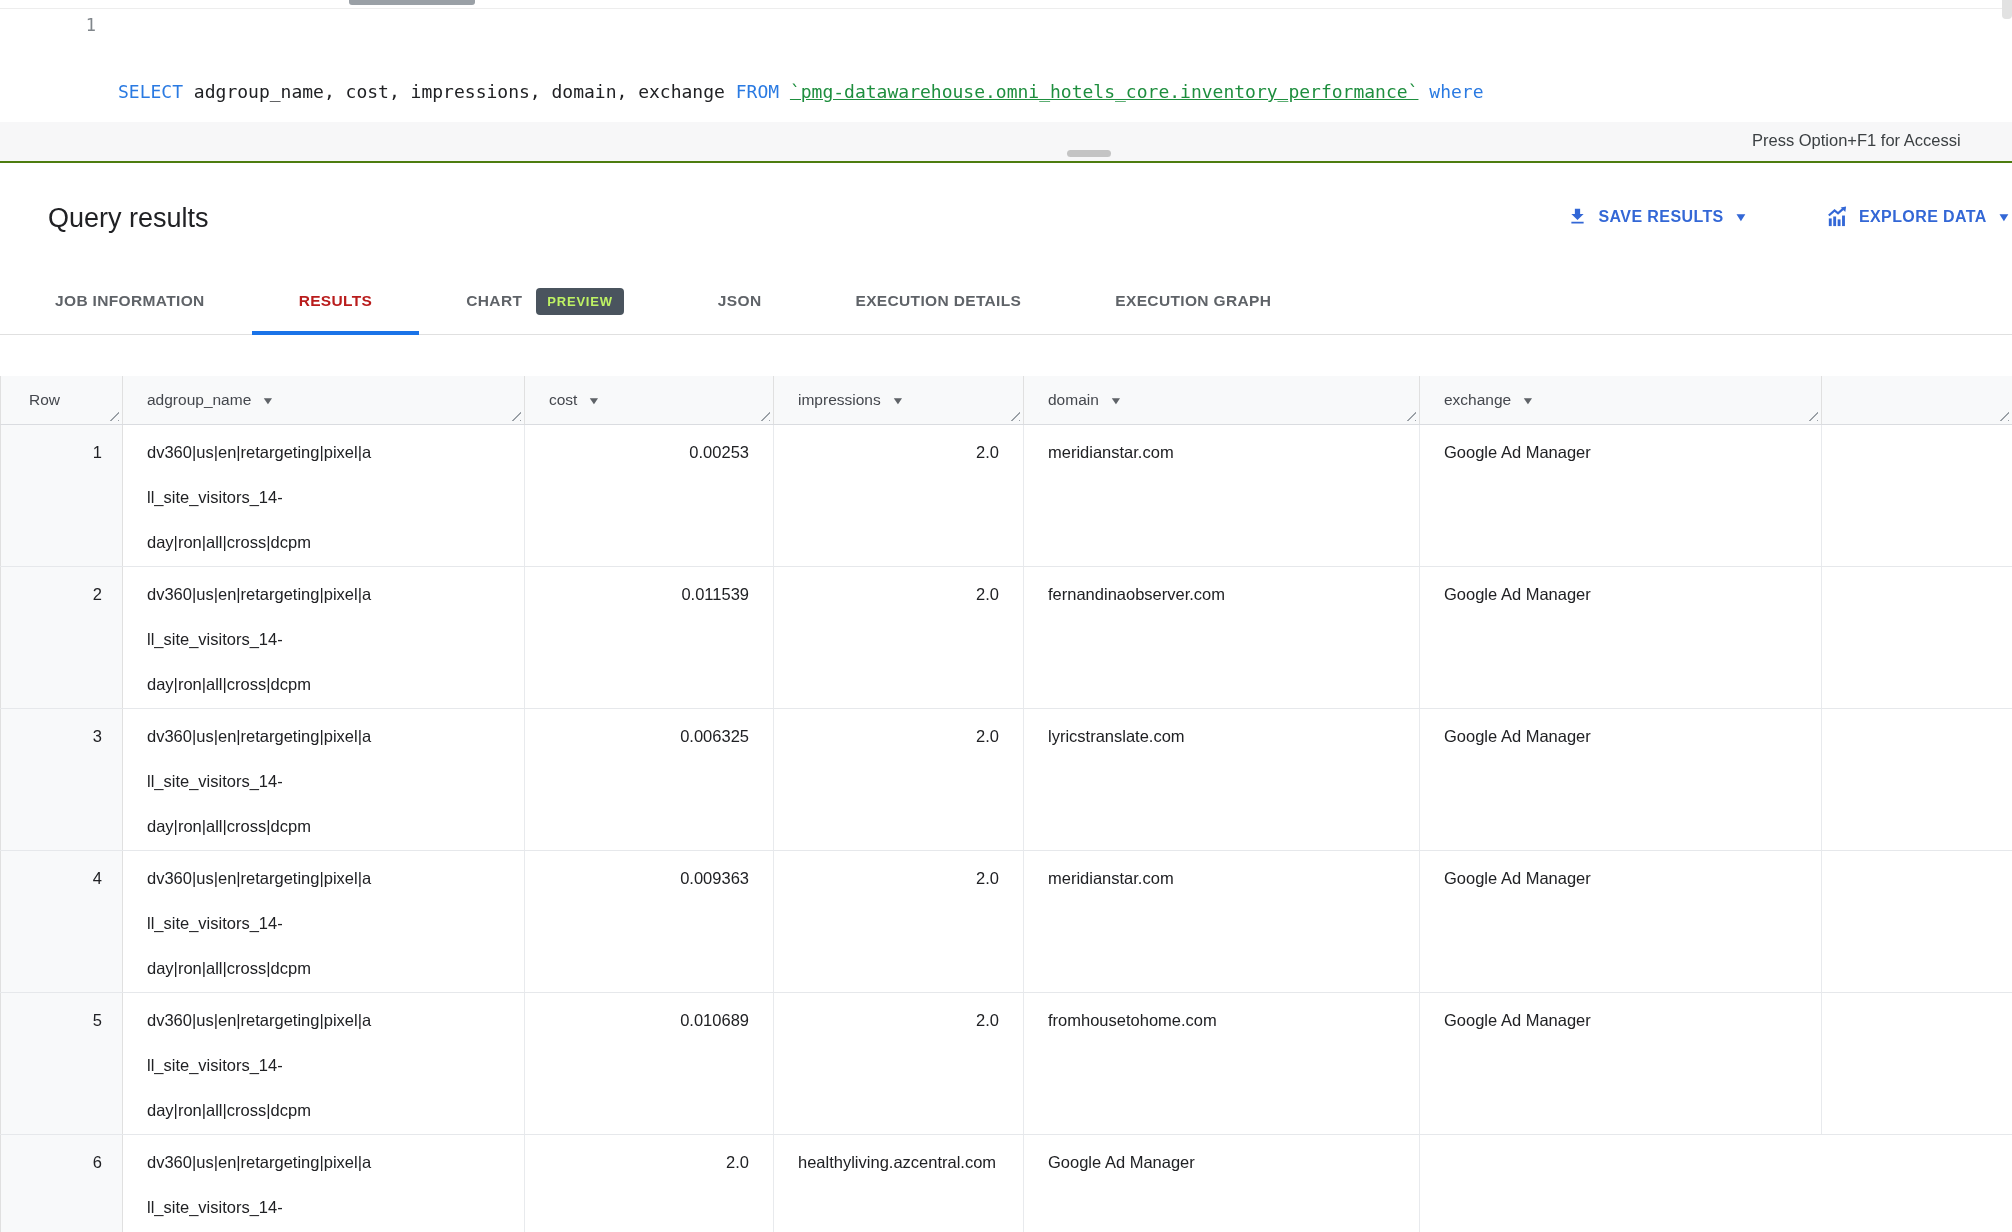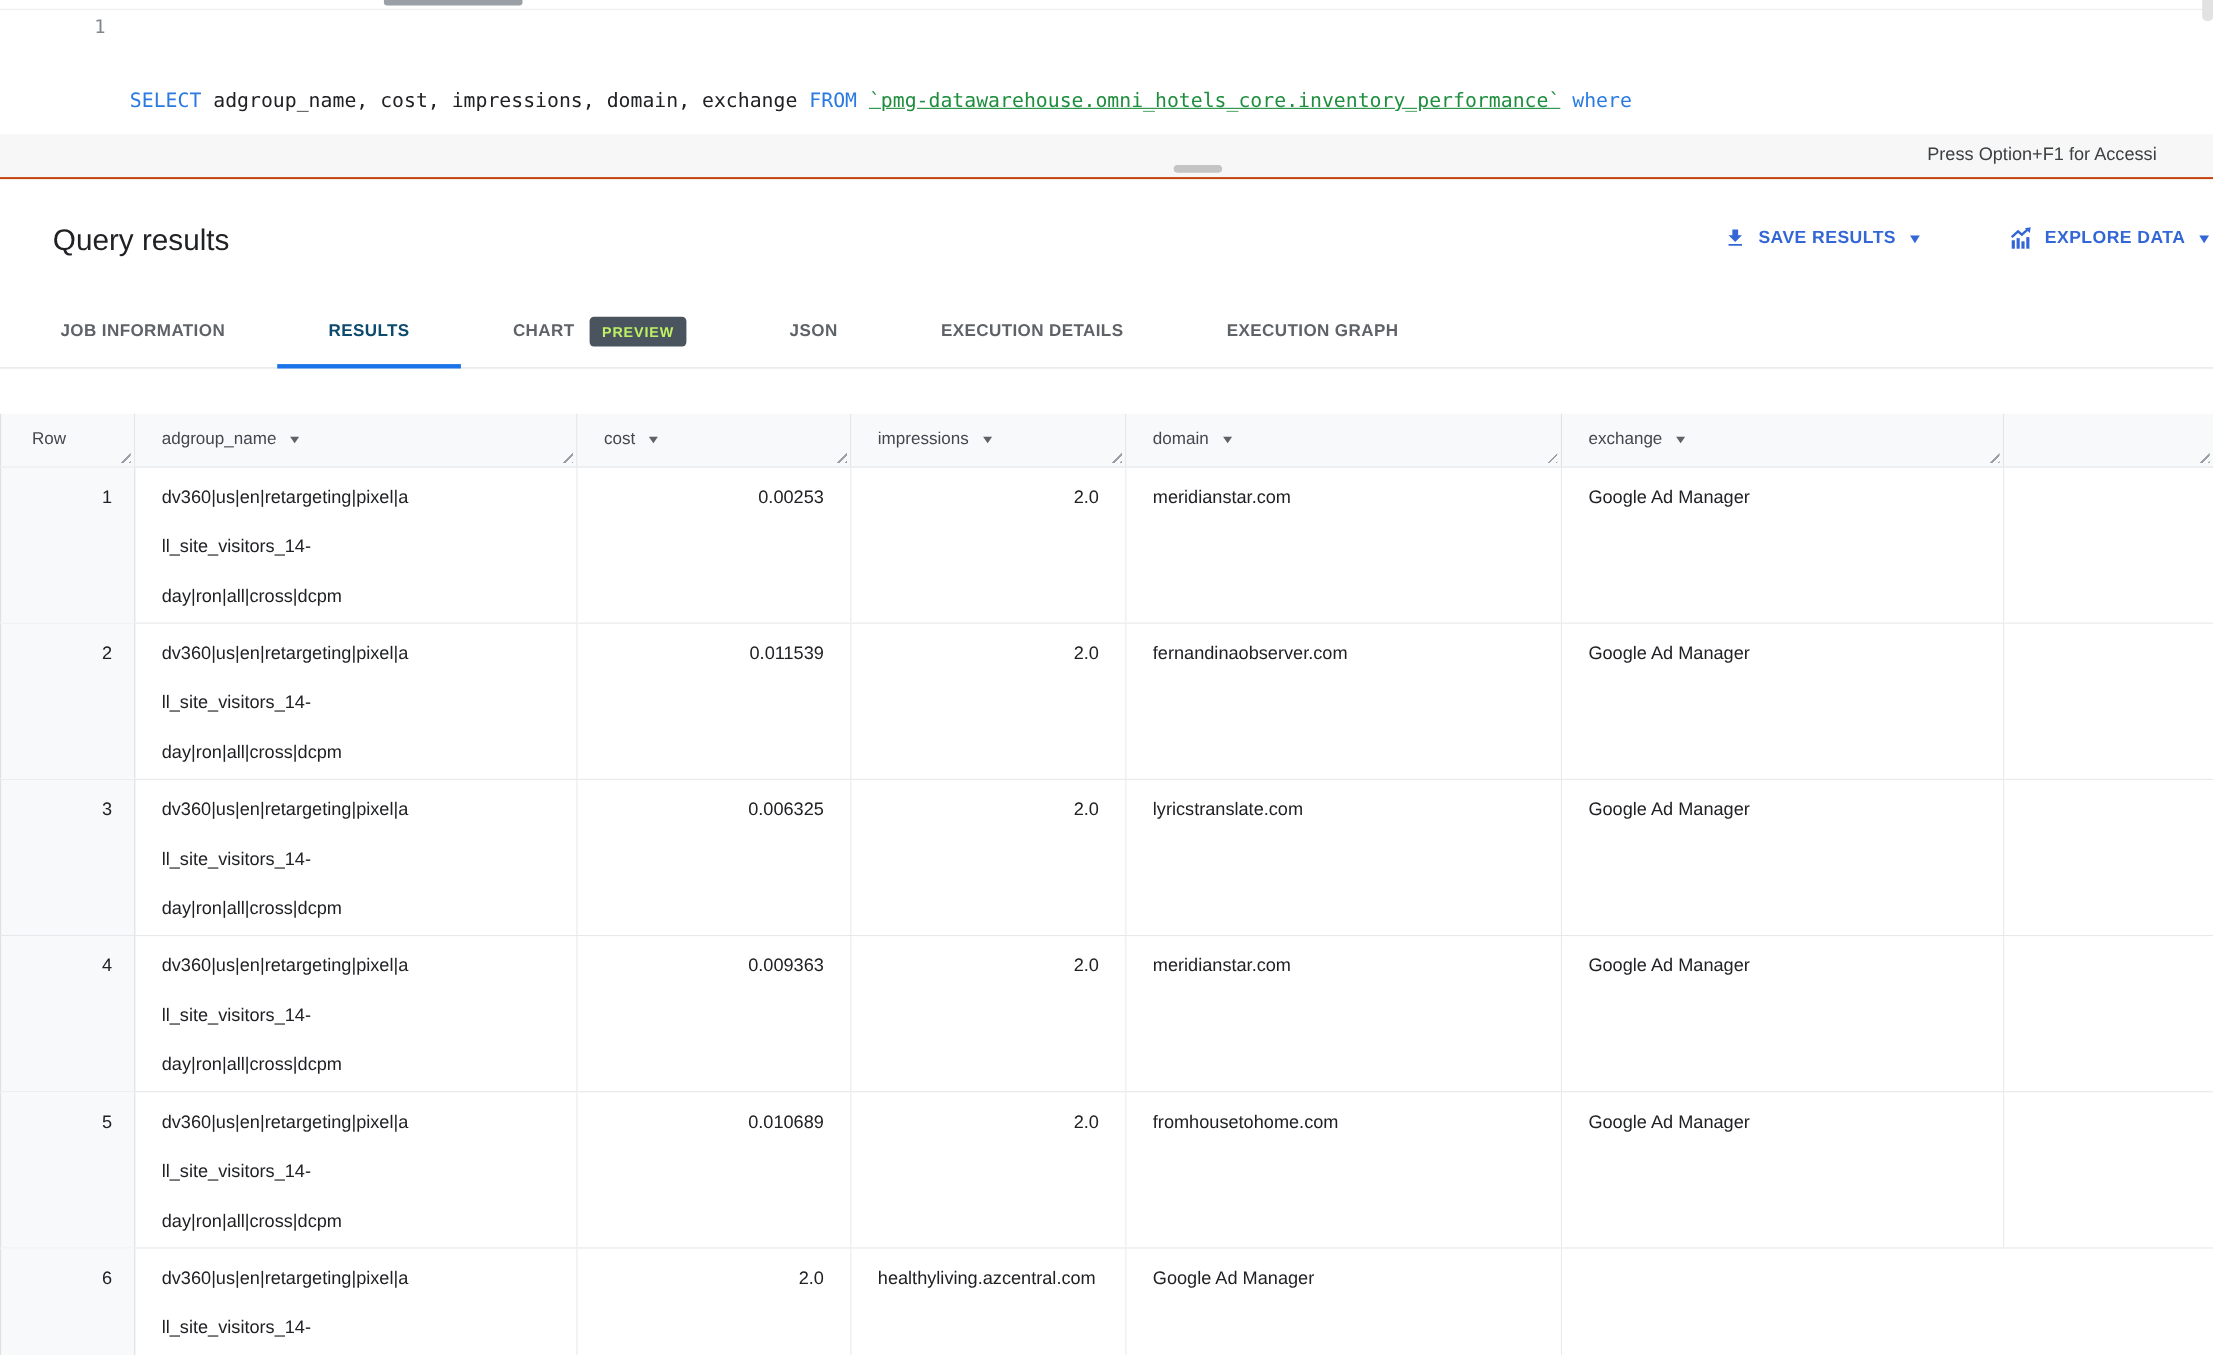--- a/index.html
+++ b/index.html
@@ -15,37 +15,37 @@
   .gutter{position:absolute;left:0;top:9px;width:96px;text-align:right;
     font-family:"DejaVu Sans Mono", monospace;font-size:17px;color:#80868b;line-height:33px;}
   .code{position:absolute;left:118px;top:9px;width:1880px;
     font-family:"DejaVu Sans Mono", monospace;font-size:18px;line-height:33px;white-space:pre;}
   .tok-keyword{color:#2a7ae2;}
   .tok-plain{color:#202124;}
   .tok-string{color:#1e8e3e;}
   .tok-table-link{color:#1e8e3e;text-decoration:underline;}
   .tok-field{color:#8d3328;}
   
-  .split-bar{position:absolute;left:0;top:122px;width:2012px;height:41px;background:#f7f7f8;border-bottom:2px solid #c2410c;box-sizing:border-box;}
+  .split-bar{position:absolute;left:0;top:122px;width:2012px;height:41px;background:#f7f7f8;border-bottom:2px solid #4d7c0f;box-sizing:border-box;}
   .drag-pill{position:absolute;left:1067px;top:28px;width:44px;height:7px;background:#c4c4c4;border-radius:4px;}
   .a11y-text{position:absolute;left:1752px;top:9px;font-size:16.5px;color:#3c4043;white-space:nowrap;}
   
   .results-header{position:absolute;left:0;top:163px;width:2012px;height:105px;background:#fff;}
   .results-title{position:absolute;left:48px;top:40px;font-size:27px;color:#202124;}
   .actions{position:absolute;right:-8px;top:34px;display:flex;gap:58px;align-items:center;}
   .action-btn{display:flex;align-items:center;gap:11px;color:#3367d6;font-size:16px;font-weight:bold;
     letter-spacing:.4px;cursor:pointer;white-space:nowrap;padding:8px 10px;}
   .action-btn svg{display:block;}
   .caret{font-size:12px;line-height:1;transform:scaleX(1.25);}
   
   .tabbar{position:absolute;left:0;top:268px;width:2012px;height:67px;border-bottom:1px solid #e0e0e0;
     display:flex;align-items:stretch;padding-left:8px;box-sizing:border-box;background:#fff;}
   .tab{position:relative;display:flex;align-items:center;gap:14px;padding:0 47px;
     font-size:15.5px;font-weight:bold;letter-spacing:.35px;color:#5f6368;cursor:pointer;white-space:nowrap;}
-  .tab.active{color:#0c4a6e;}
+  .tab.active{color:#b91c1c;}
   .tab.active::after{content:"";position:absolute;left:0;right:0;bottom:-1px;height:4px;background:#1a73e8;}
   .tab-badge{background:#4a545e;color:#bef264;font-size:13px;font-weight:bold;letter-spacing:.8px;
     padding:6px 11px;border-radius:4px;}
   
   .rtable{position:absolute;left:0;top:336px;width:2012px;height:896px;overflow:hidden;margin-top:40px;}
   .grid-row{display:grid;grid-template-columns:123px 402px 249px 250px 396px 402px minmax(0,1fr);}
   .thead{height:49px;border-bottom:1px solid #dadce0;box-sizing:border-box;}
   .th{position:relative;background:#f8f9fa;border-right:1px solid #e0e0e0;display:flex;align-items:center;
     padding:0 24px;box-sizing:border-box;font-size:15.5px;color:#44474d;gap:12px;cursor:pointer;}
   .th:first-child{border-left:1px solid #e0e0e0;padding-left:28px;}

